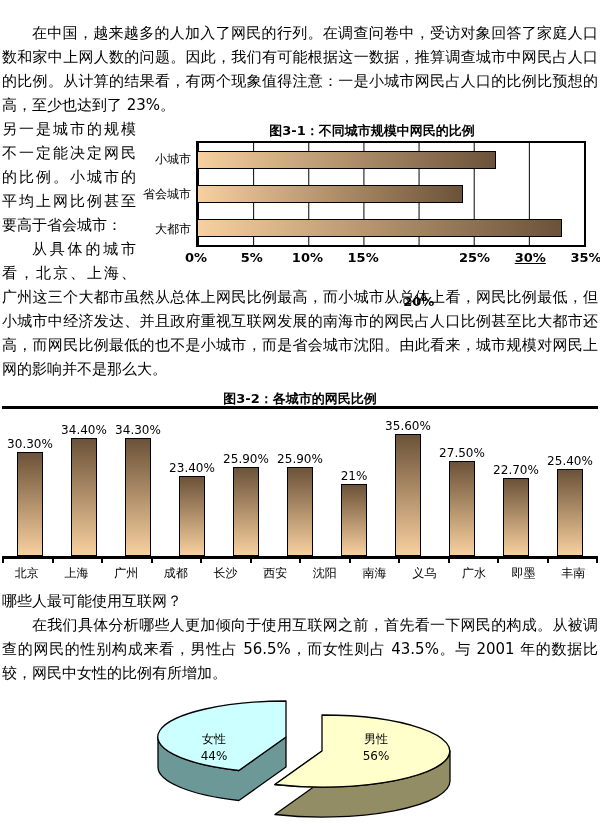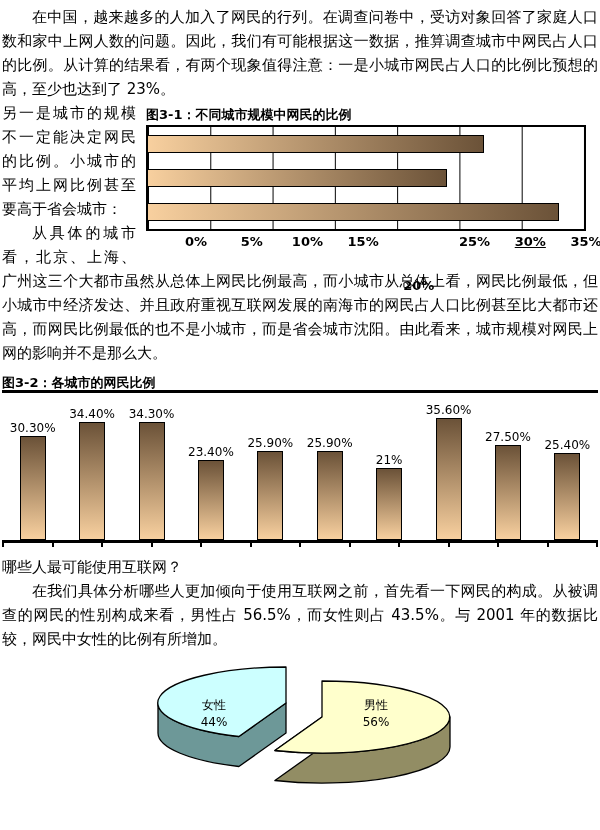--- a/index.html
+++ b/index.html
@@ -1,25 +1,25 @@
 <!DOCTYPE html>
 <html><head>
 <meta charset="utf-8">
 <style>
   html,body{margin:0;padding:0;background:#fff;}
   .page{
     width:600px;height:830px;box-sizing:border-box;overflow:hidden;
-    padding:5px 2px 0 2px;
+    padding:21px 2px 0 2px;
     font-family:"DejaVu Sans",sans-serif;
     font-size:15px;line-height:24px;color:#000;
   }
   p{margin:0;text-align:justify;}
   .indent{text-indent:2em;}
 
-  .chart-title{font-weight:bold;font-size:13px;line-height:15px;}
+  .chart-title{font-weight:bold;font-size:13px;line-height:15px;text-align:center;}
 
   
   .chart31{float:right;width:452px;margin:6px 0 14px 10px;}
   .c31-grid{display:flex;margin:3px 12px 0 0;}
   .c31-labels{width:50px;display:flex;flex-direction:column;font-size:12px;box-sizing:border-box;padding-right:5px;}
   .c31-lab{flex:1;display:flex;align-items:center;justify-content:flex-end;white-space:nowrap;}
   .c31-plot{
     flex:1;height:102px;border:2px solid #000;position:relative;
     display:flex;flex-direction:column;
     background-image:linear-gradient(90deg,#000 1px,transparent 1px);
@@ -58,20 +58,25 @@
 <body>
 
 <div class="page">
 
   <p class="indent">在中国，越来越多的人加入了网民的行列。在调查问卷中，受访对象回答了家庭人口数和家中上网人数的问题。因此，我们有可能根据这一数据，推算调查城市中网民占人口的比例。从计算的结果看，有两个现象值得注意：一是小城市网民占人口的比例比预想的高，至少也达到了 23%。</p>
 
   <div>
     <div class="chart31">
       <div class="chart-title">图3-1：不同城市规模中网民的比例</div>
       <div class="c31-grid">
+        <div class="c31-labels" id="c31labels">
+            <div class="c31-lab">小城市</div>
+            <div class="c31-lab">省会城市</div>
+            <div class="c31-lab">大都市</div>
+          </div>
         <div class="c31-plot" id="c31plot">
             <div class="c31-row">
               <div class="c31-bar" style="width: 77.1429%;"></div>
             </div>
             <div class="c31-row">
               <div class="c31-bar" style="width: 68.5714%;"></div>
             </div>
             <div class="c31-row">
               <div class="c31-bar" style="width: 94.2857%;"></div>
             </div>
@@ -125,37 +130,55 @@
         </div>
         <div class="c32-col">
           <div class="c32-dlabel">35.60%</div>
           <div class="c32-bar" style="height: 122px;"></div>
         </div>
         <div class="c32-col">
           <div class="c32-dlabel">27.50%</div>
           <div class="c32-bar" style="height: 95px;"></div>
         </div>
         <div class="c32-col">
+          <div class="c32-dlabel">22.70%</div>
+          <div class="c32-bar" style="height: 78px;"></div>
+        </div>
+        <div class="c32-col">
           <div class="c32-dlabel">25.40%</div>
           <div class="c32-bar" style="height: 87px;"></div>
         </div>
       </div>
     <div class="c32-ticks" id="c32ticks">
         <div></div>
         <div></div>
         <div></div>
         <div></div>
         <div></div>
         <div></div>
         <div></div>
         <div></div>
         <div></div>
         <div></div>
         <div></div>
         <div></div>
+      </div>
+    <div class="c32-cats" id="c32cats">
+        <div class="c32-cat">北京</div>
+        <div class="c32-cat">上海</div>
+        <div class="c32-cat">广州</div>
+        <div class="c32-cat">成都</div>
+        <div class="c32-cat">长沙</div>
+        <div class="c32-cat">西安</div>
+        <div class="c32-cat">沈阳</div>
+        <div class="c32-cat">南海</div>
+        <div class="c32-cat">义乌</div>
+        <div class="c32-cat">广水</div>
+        <div class="c32-cat">即墨</div>
+        <div class="c32-cat">丰南</div>
       </div>
   </div>
 
   <p class="heading">哪些人最可能使用互联网？</p>
   <p class="indent">在我们具体分析哪些人更加倾向于使用互联网之前，首先看一下网民的构成。从被调查的网民的性别构成来看，男性占 56.5%，而女性则占 43.5%。与 2001 年的数据比较，网民中女性的比例有所增加。</p>
 
   <div class="pie-wrap">
     <svg id="pieSvg" width="600" height="168" viewBox="0 0 600 168">
         <path d="M284,48 L236.9,81.5 A128,36 0 0 1 156.0,48.0 l0,30 A128,36 0 0 0 236.9,111.5 L284,78 Z" fill="#6d9898" stroke="#000" stroke-width="1.3" stroke-linejoin="round"></path>
         <path d="M448.0,62.0 A128,36 0 0 1 272.9,95.5 L320,62 l0,30 L272.9,125.5 A128,36 0 0 0 448.0,92.0 Z" fill="#928d64" stroke="#000" stroke-width="1.3" stroke-linejoin="round"></path>

